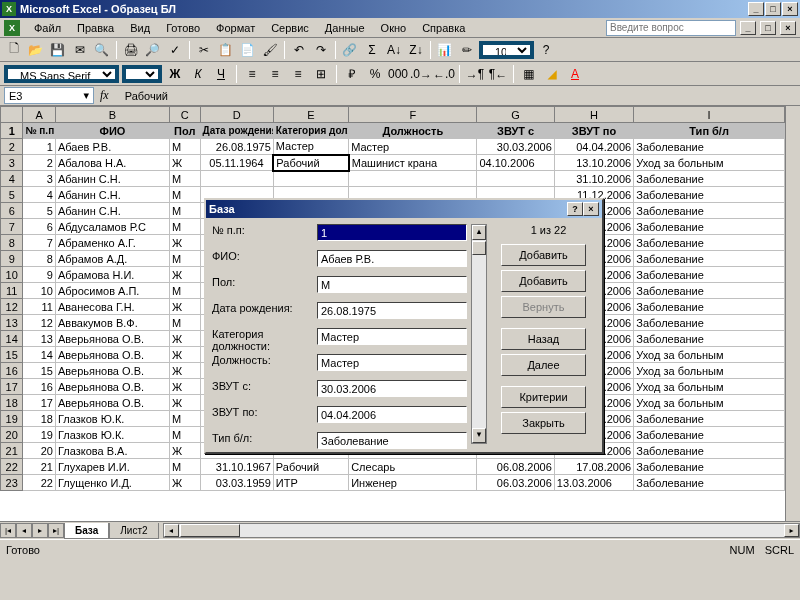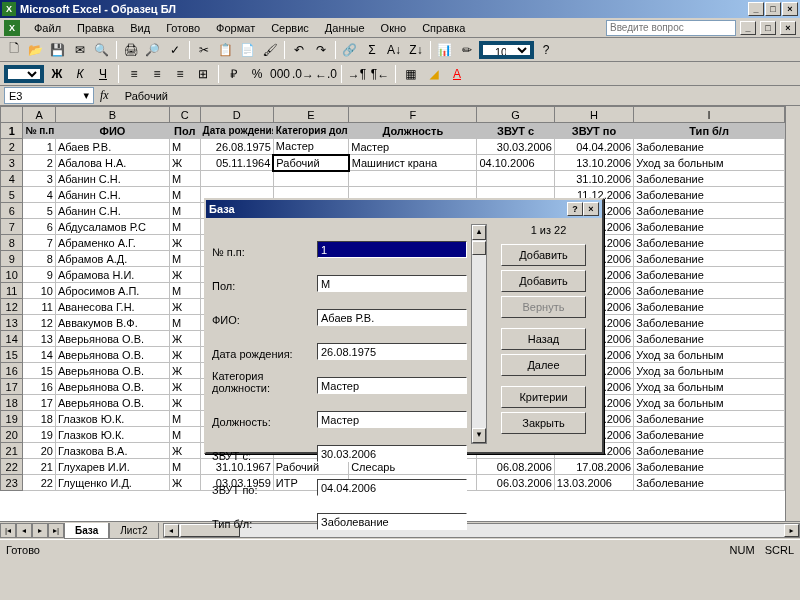--- a/index.html
+++ b/index.html
@@ -43,21 +43,21 @@
 .hscroll .arrow.r { margin-left: auto; }
 .statusbar { background: #d4d0c8; height: 20px; display: flex; align-items: center; padding: 0 6px; border-top: 1px solid #fff; font-size: 11px; }
 .statusbar .right { margin-left: auto; display: flex; gap: 10px; }
 
 
 .dlg { position: absolute; left: 204px; top: 198px; width: 400px; height: 256px; background: #d4d0c8; border: 2px solid; border-color: #d4d0c8 #404040 #404040 #d4d0c8; box-shadow: 1px 1px 0 #000; z-index: 100; }
 .dlg .dlgtitle { background: linear-gradient(to right, #0a246a, #a6caf0); color: #fff; height: 18px; display: flex; align-items: center; padding: 0 3px; font-weight: bold; }
 .dlg .dlgtitle .t { flex: 1; }
 .dlgbody { padding: 6px; display: flex; }
 .fields { width: 255px; }
-.frow { display: flex; align-items: flex-end; height: 26px; margin-top: 8px; }
+.frow { display: flex; align-items: flex-start; height: 26px; }
 .flabel { width: 120px; font-size: 11px; }
 .finput { flex: 1; height: 17px; border: 1px solid; border-color: #404040 #fff #fff #404040; background: #fff; font-size: 11px; padding: 0 3px; }
 .finput.hl { background: #000080; color: #fff; }
 .dlgscroll { width: 16px; background: #e8e8e8; border: 1px solid #808080; margin: 0 4px; height: 220px; position: relative; }
 .dlgscroll .ba { position: absolute; left: 0; right: 0; height: 15px; background: #d4d0c8; border: 1px solid; border-color: #fff #404040 #404040 #fff; font-size: 9px; text-align: center; }
 .dlgscroll .up { top: 0; }
 .dlgscroll .dn { bottom: 0; }
 .dlgscroll .th { position: absolute; top: 16px; left: 0; right: 0; height: 14px; background: #d4d0c8; border: 1px solid; border-color: #fff #404040 #404040 #fff; }
 .dbtns { flex: 1; padding-left: 10px; }
 .counter { text-align: center; font-size: 11px; height: 20px; }
@@ -120,20 +120,21 @@
   <div class="tbtn">A↓</div>
   <div class="tbtn">Z↓</div>
   <div class="tsep"></div>
   <div class="tbtn">📊</div>
   <div class="tbtn">✏</div>
   <select class="combo" style="width:55px"><option>100%</option></select>
   <div class="tbtn">?</div>
 </div>
 
 <div class="fmtbar">
+  <select class="combo" style="width:115px"><option>MS Sans Serif</option></select>
   <select class="combo" style="width:40px"><option>10</option></select>
   <div class="tbtn">
       <b>Ж</b>
     </div>
   <div class="tbtn">
       <i>К</i>
     </div>
   <div class="tbtn">
       <u>Ч</u>
     </div>
@@ -219,21 +220,21 @@
           <td>Мастер</td>
           <td style="text-align:right">30.03.2006</td>
           <td style="text-align:right">04.04.2006</td>
           <td>Заболевание</td>
         </tr>
         <tr>
           <td class="rownum">3</td>
           <td style="text-align:right">2</td>
           <td>Абалова Н.А.</td>
           <td>Ж</td>
-          <td style="text-align:right">05.11.1964</td>
+          <td style="text-align:center">05.11.1964</td>
           <td class="selcell">Рабочий</td>
           <td>Машинист крана</td>
           <td style="">04.10.2006</td>
           <td style="text-align:right">13.10.2006</td>
           <td>Уход за больным</td>
         </tr>
         <tr>
           <td class="rownum">4</td>
           <td style="text-align:right">3</td>
           <td>Абанин С.Н.</td>
@@ -506,26 +507,26 @@
     <div class="winbtn">?</div>
     <div class="winbtn">×</div>
   </div>
   <div class="dlgbody">
     <div class="fields">
       <div class="frow">
           <span class="flabel">№ п.п:</span>
           <input class="finput hl" value="1" style="">
         </div>
       <div class="frow">
+          <span class="flabel">ФИО:</span>
+          <input class="finput" value="Абаев Р.В." style="">
+        </div>
+      <div class="frow">
           <span class="flabel">Пол:</span>
           <input class="finput" value="М" style="">
-        </div>
-      <div class="frow">
-          <span class="flabel">ФИО:</span>
-          <input class="finput" value="Абаев Р.В." style="">
         </div>
       <div class="frow">
           <span class="flabel">Дата рождения:</span>
           <input class="finput" value="26.08.1975" style="">
         </div>
       <div class="frow">
           <span class="flabel">Категория должности:</span>
           <input class="finput" value="Мастер" style="">
         </div>
       <div class="frow">

